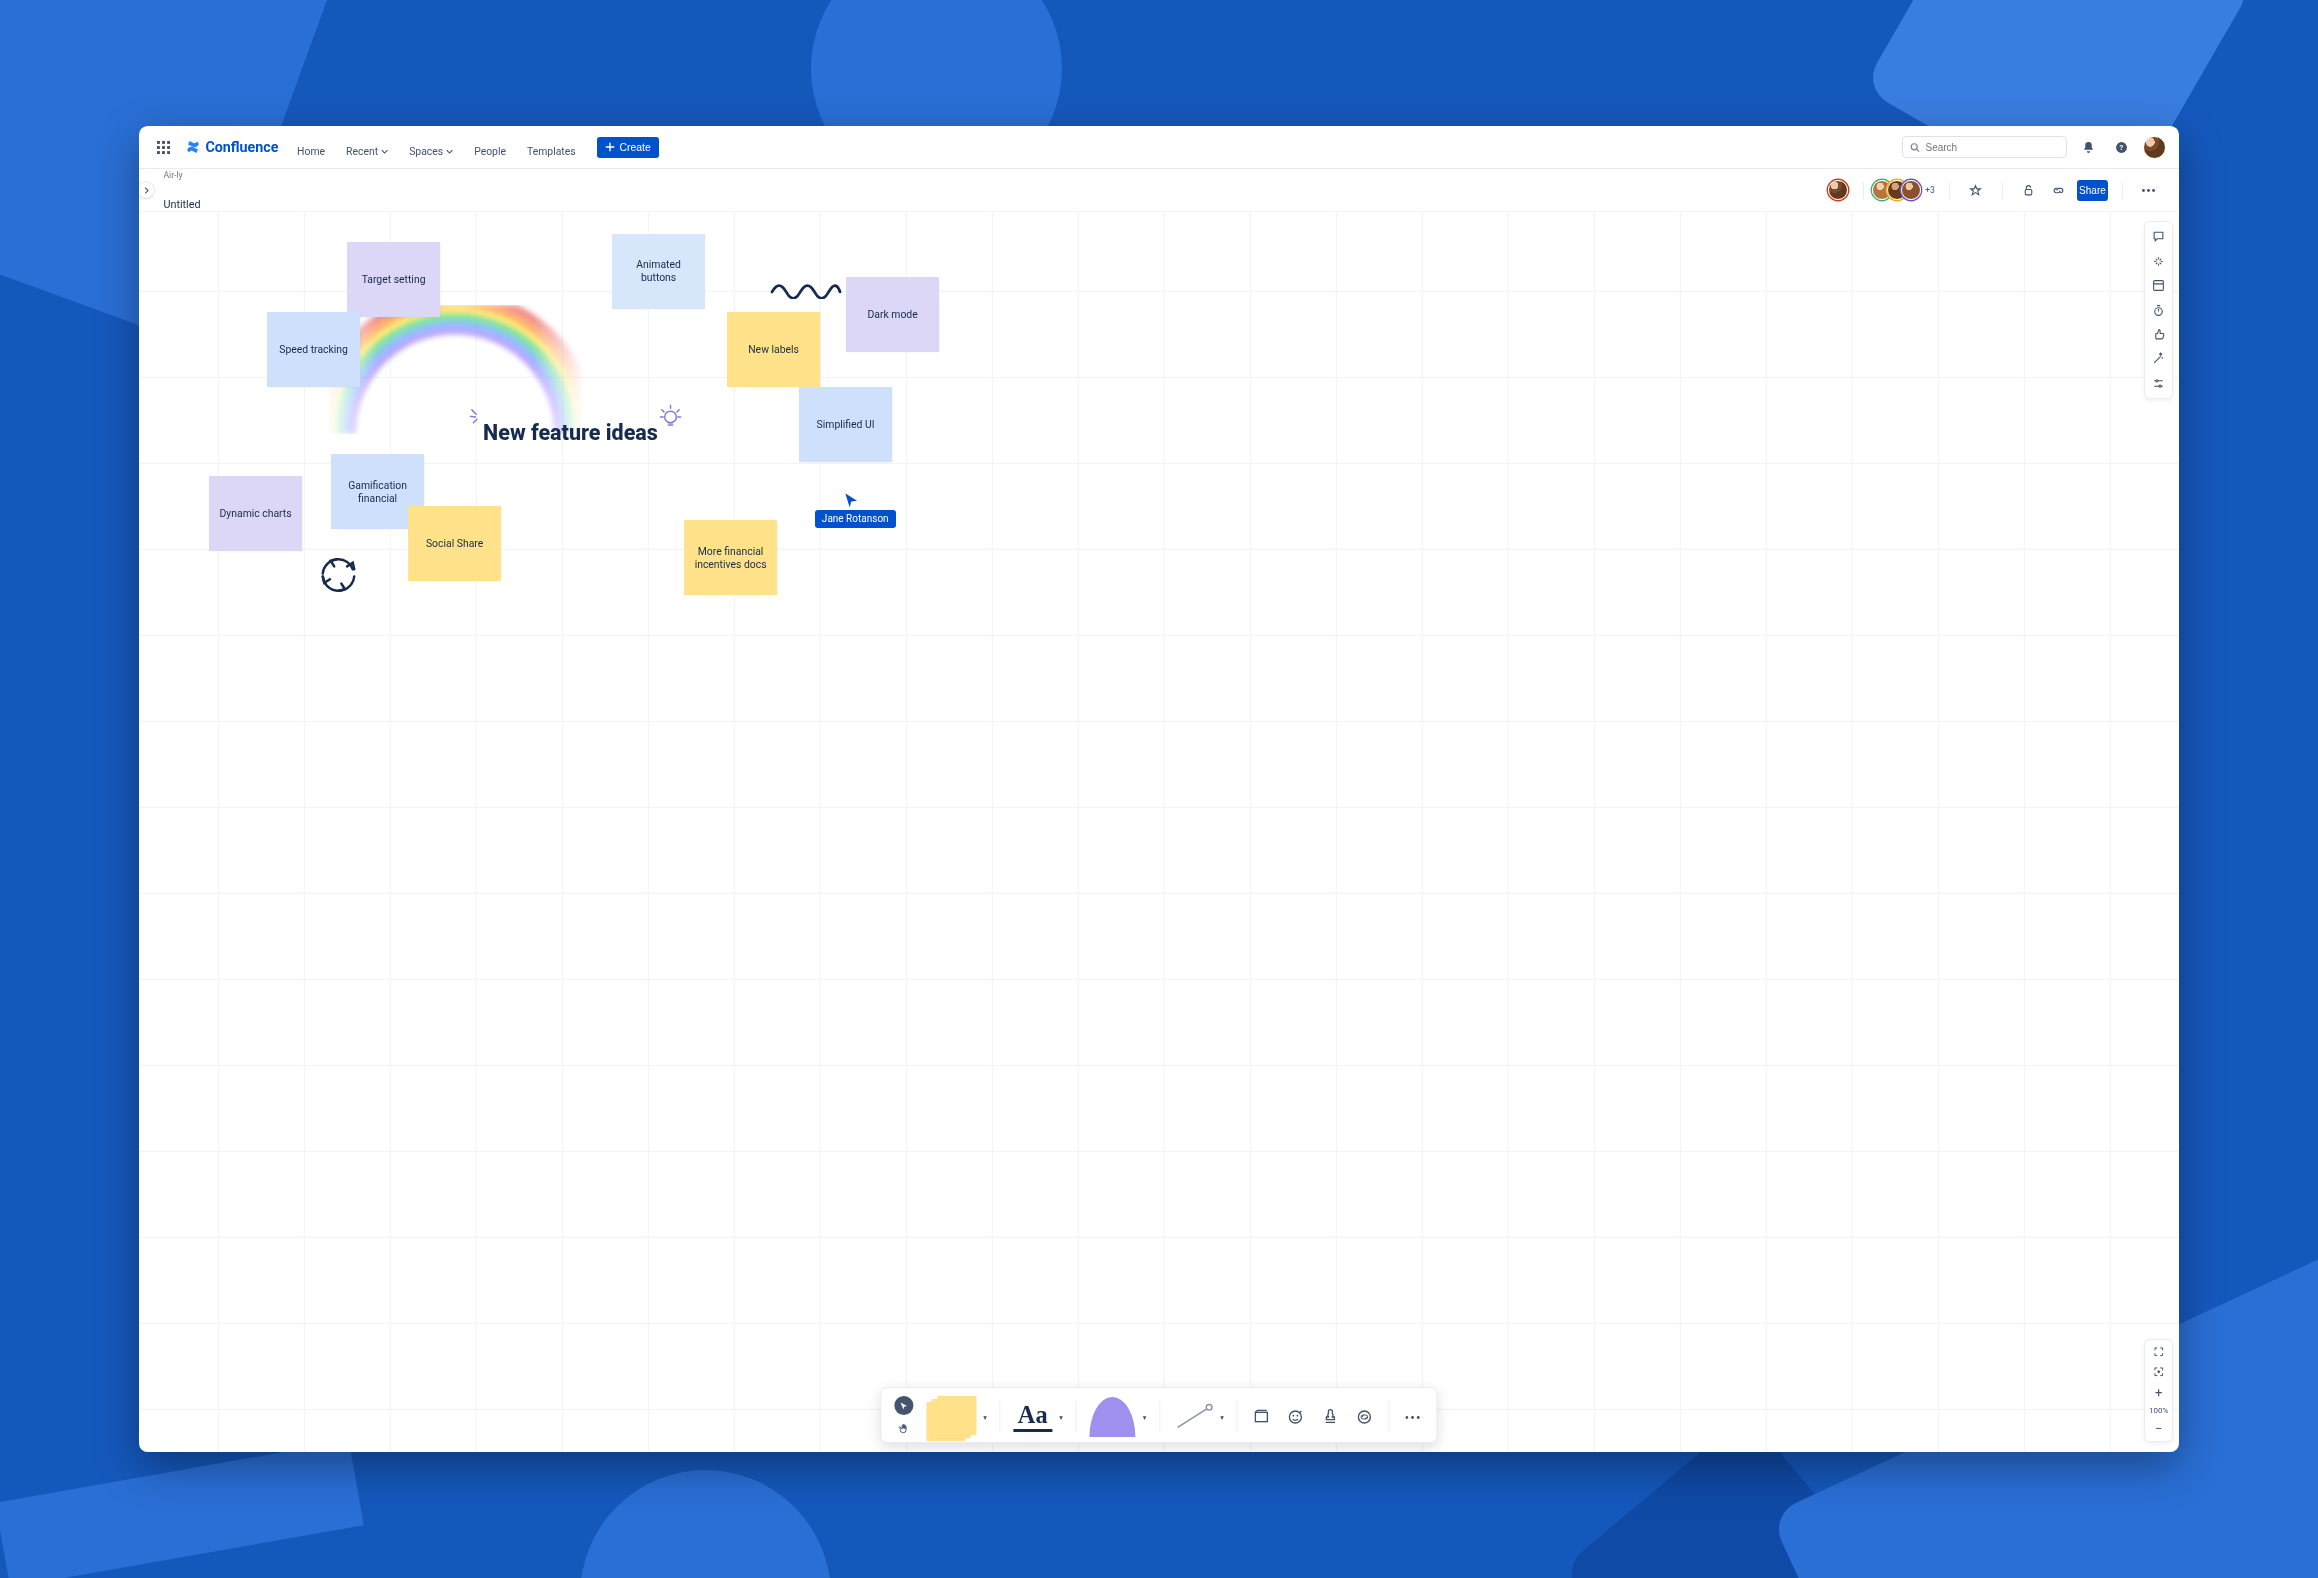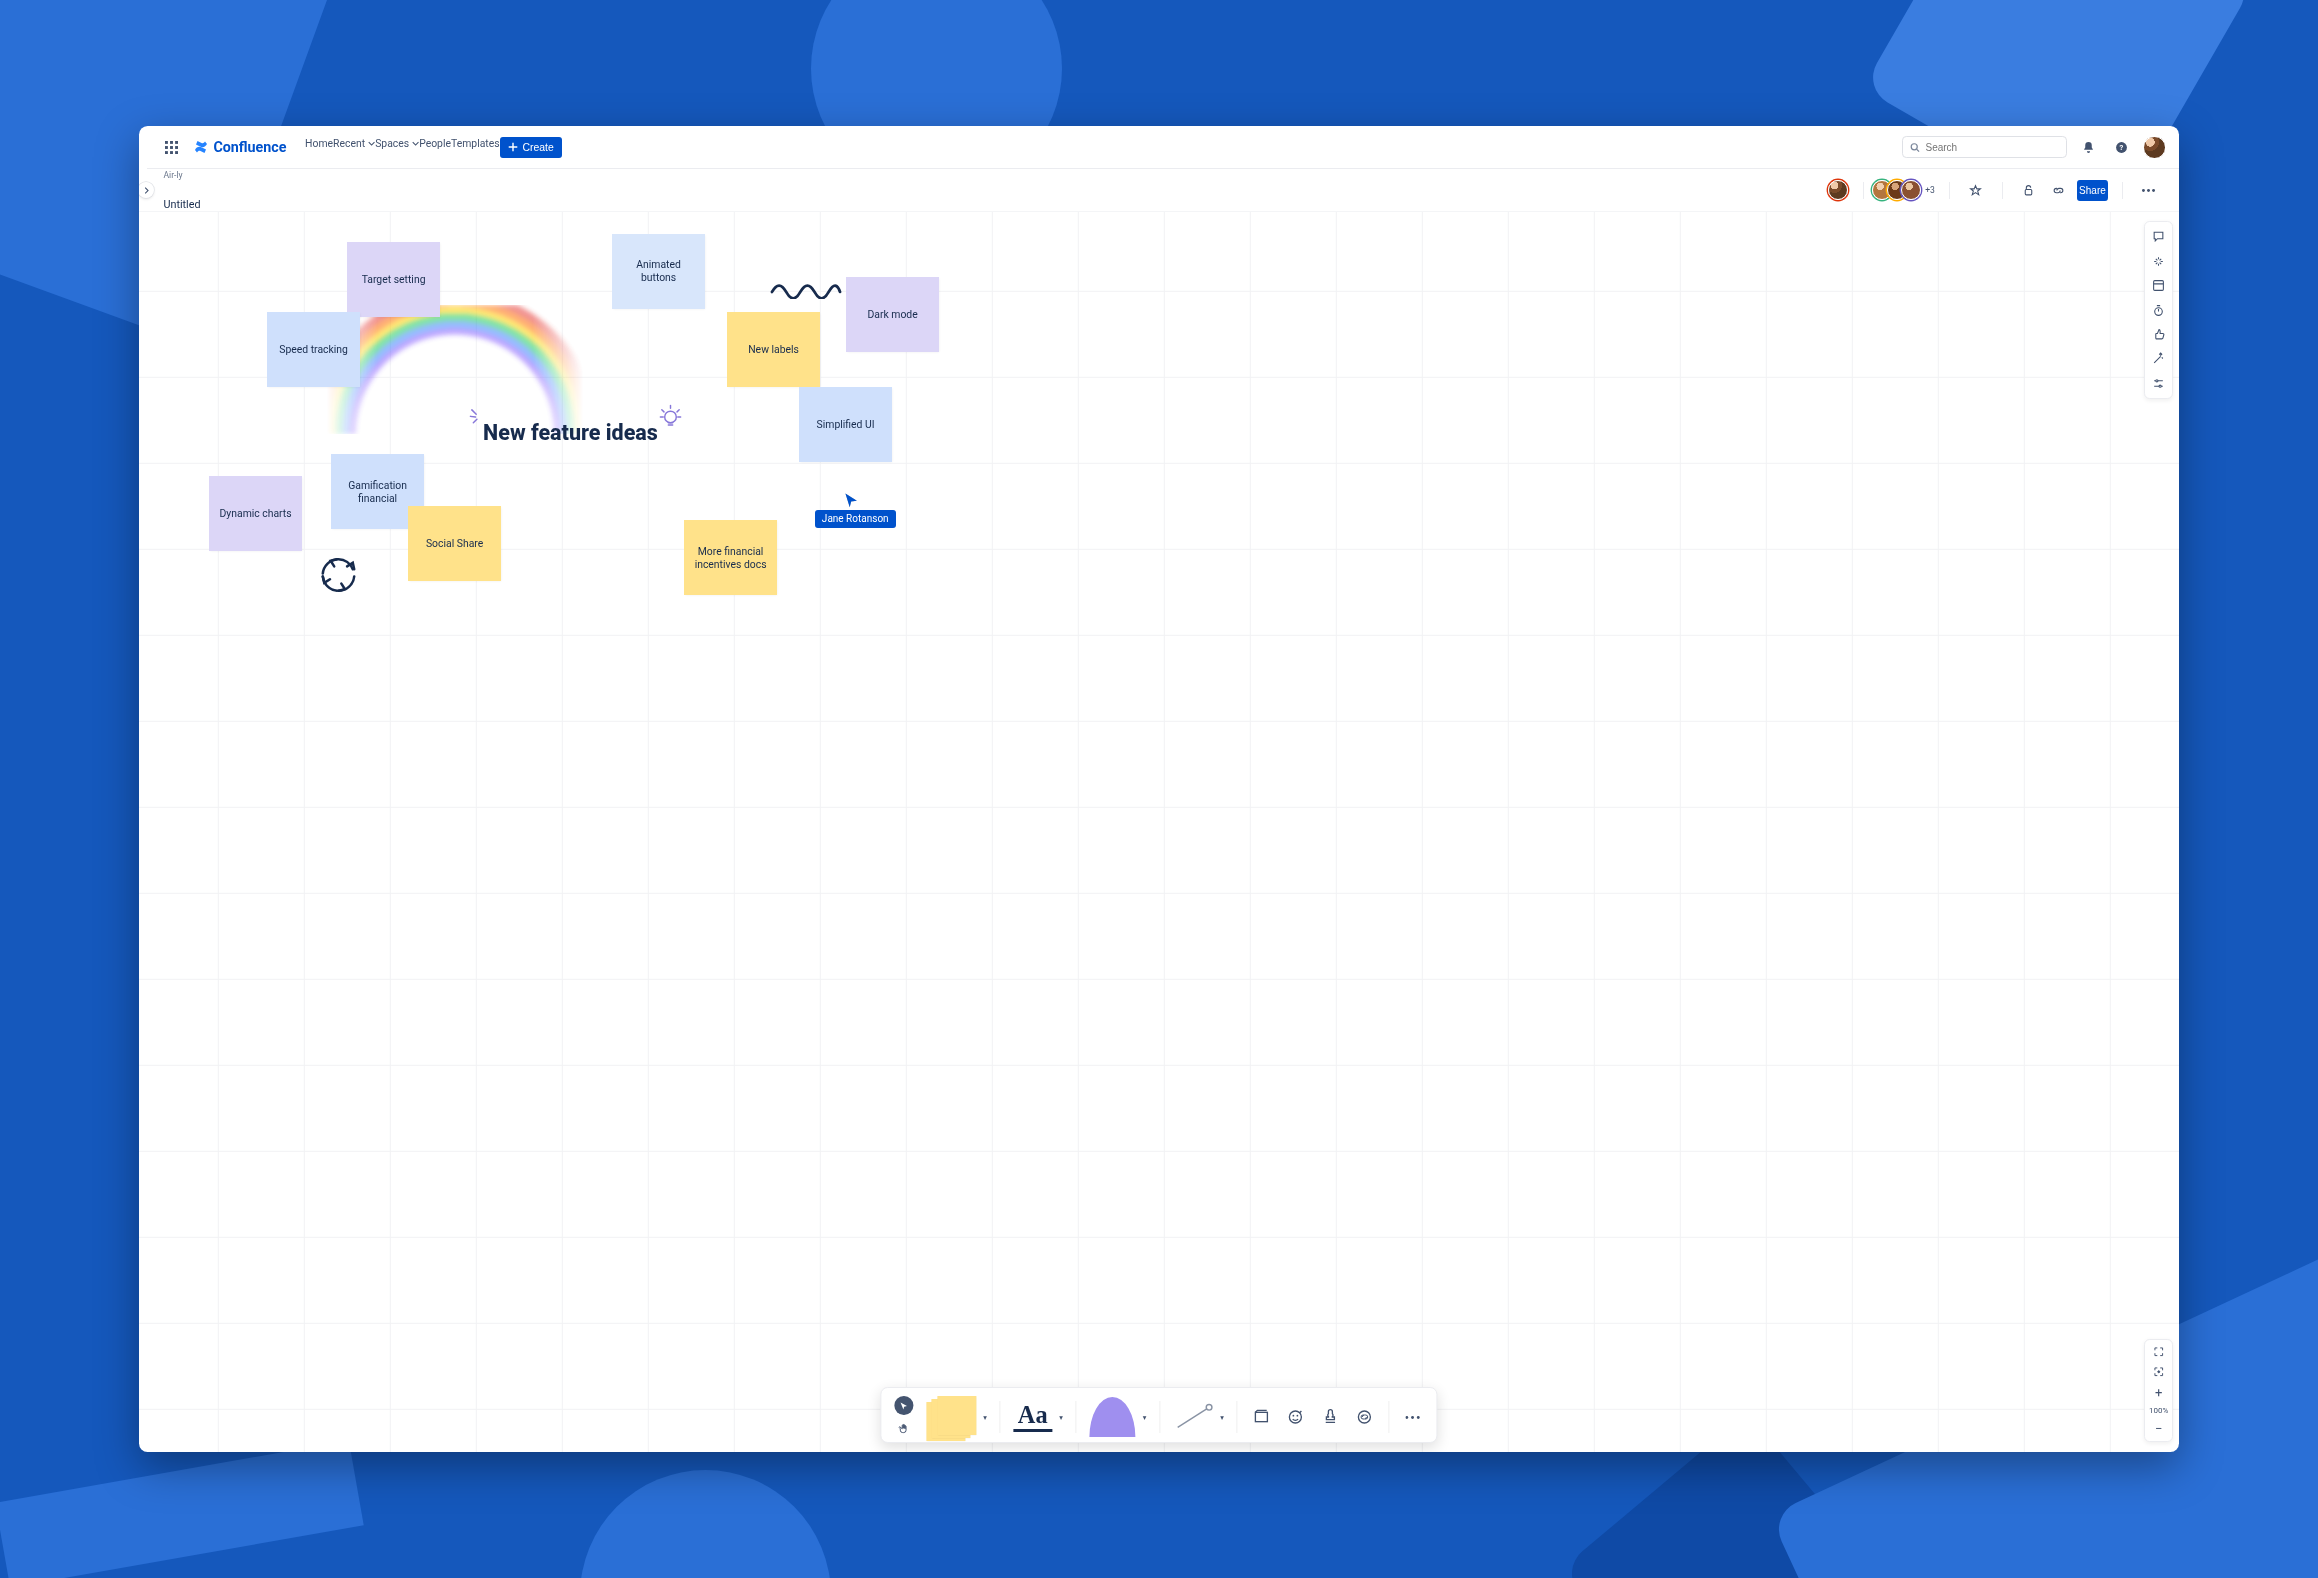--- a/index.html
+++ b/index.html
@@ -44,25 +44,24 @@
   }
 
   
   .topnav {
     height: 43px;
     border-bottom: 0.7px solid #ebecf0;
     display: flex;
     align-items: center;
     padding: 0 13px;
     gap: 10px;
-    margin-left: 8px;
   }
   .icon-btn { width:23px; height:23px; display:flex; align-items:center; justify-content:center; border-radius:2.9px; cursor:pointer; color:#42526e; }
   .logo { display:flex; align-items:center; gap:4.3px; color:#0052cc; font-weight:700; font-size:14.3px; cursor:pointer;}
-  .nav-links { display:flex; align-items:flex-start; gap:0; margin-left:8.6px; }
+  .nav-links { display:flex; align-items:flex-end; gap:21px; margin-left:8.6px; }
   .nav-link { color:#42526e; font-size:10.4px; cursor:pointer; display:flex; align-items:center; gap:2.9px;}
   .btn-primary {
     background:#0052cc; color:#fff; border:none; border-radius:2.9px;
     padding:5px 8.6px; font-size:10.4px; display:flex; align-items:center; gap:4.3px; cursor:pointer;
   }
   .spacer { flex:1; }
   .search {
     display:flex; gap:5.7px;
     border:1.4px solid #dfe1e6; border-radius:4.3px; padding:4.3px 7.2px; width:165px;
     color:#7a869a;

